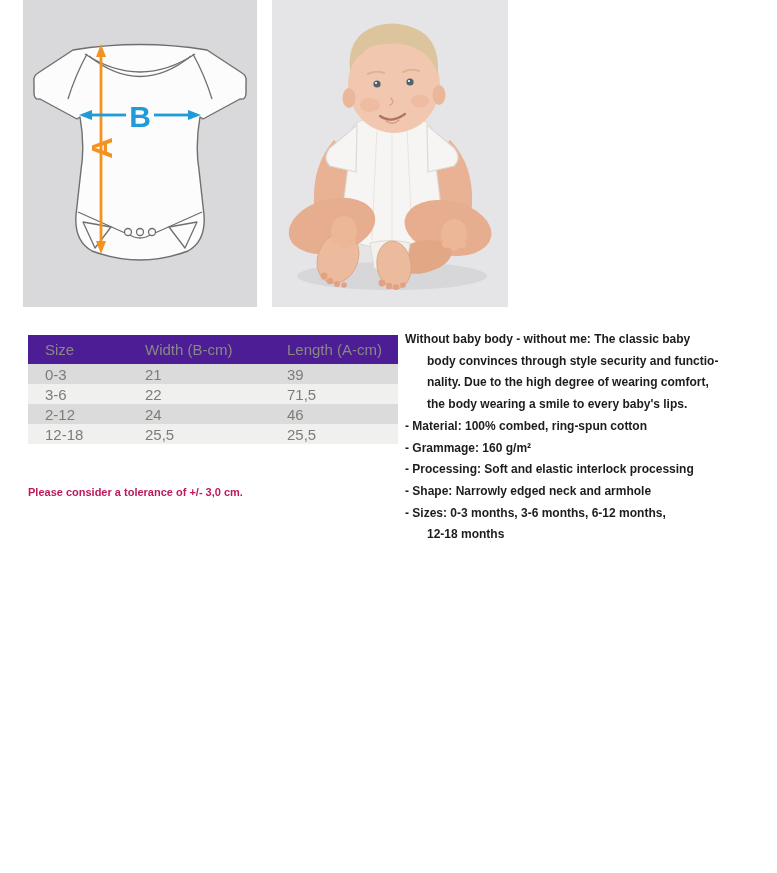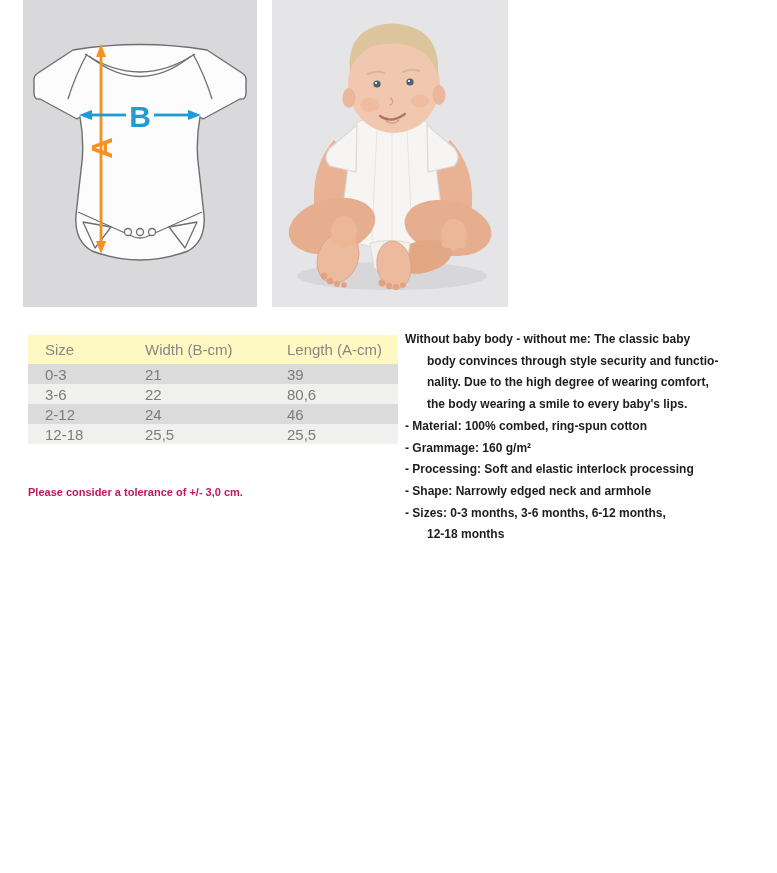--- a/index.html
+++ b/index.html
@@ -35,21 +35,21 @@
     table-layout: fixed;
     font-size: 15px;
   }
   table.size-table th, table.size-table td {
     text-align: left;
     font-weight: 400;
     padding: 0 0 0 17px;
     white-space: nowrap;
     overflow: hidden;
   }
-  table.size-table thead tr { height: 29px; background: #fef9c3; }
+  table.size-table thead tr { height: 29px; background: #4c1d95; }
   table.size-table th { color: #8b8883; }
   table.size-table tbody tr { height: 20px; }
   table.size-table tbody tr:nth-child(odd)  { background: #dbdbdb; }
   table.size-table tbody tr:nth-child(even) { background: #f0f0ee; }
   table.size-table td { color: #7c7c7a; }
 
   .tolerance-note {
     position: absolute;
     left: 28px;
     top: 486px;
@@ -232,21 +232,21 @@
       </thead>
       <tbody>
         <tr>
           <td>0-3</td>
           <td>21</td>
           <td>39</td>
         </tr>
         <tr>
           <td>3-6</td>
           <td>22</td>
-          <td>80,6</td>
+          <td>71,5</td>
         </tr>
         <tr>
           <td>2-12</td>
           <td>24</td>
           <td>46</td>
         </tr>
         <tr>
           <td>12-18</td>
           <td>25,5</td>
           <td>25,5</td>

